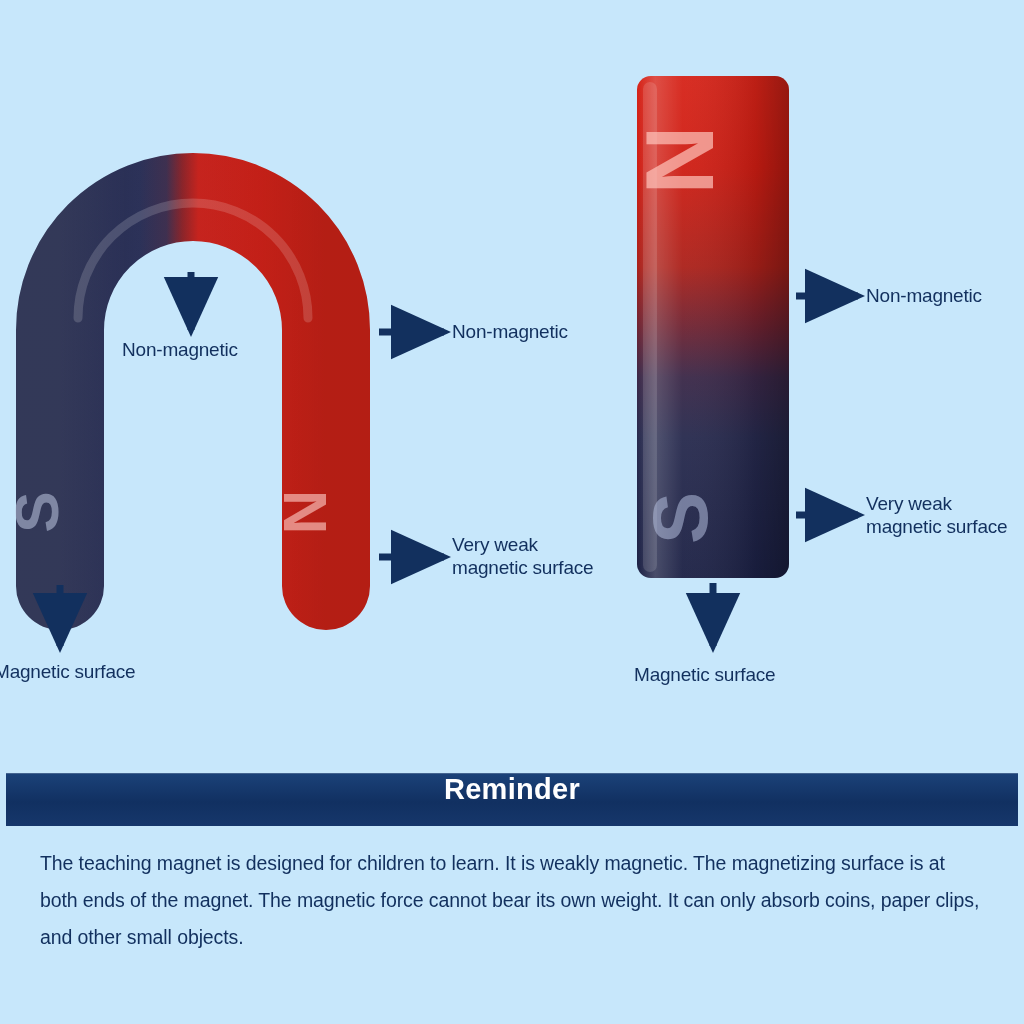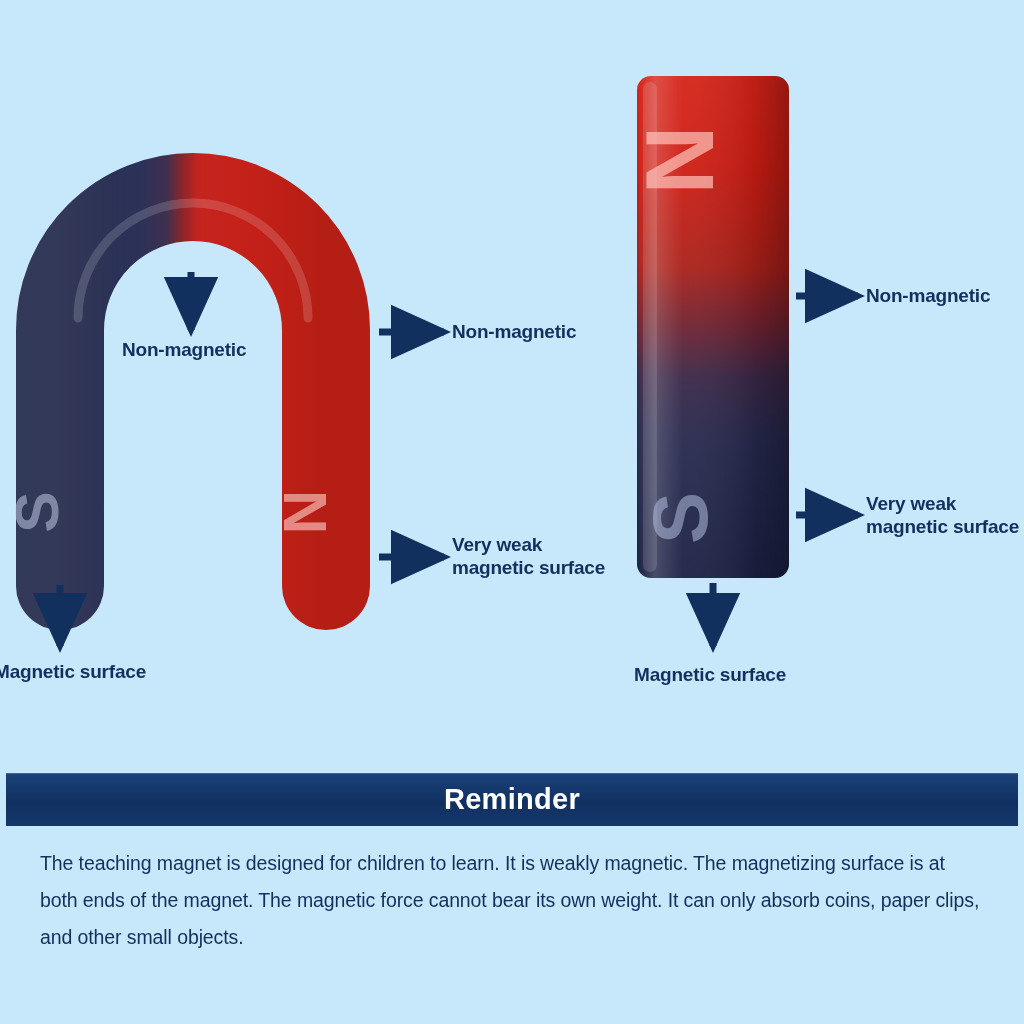--- a/index.html
+++ b/index.html
@@ -29,21 +29,21 @@
     left: 0; top: 0;
     width: 1024px;
     height: 770px;
     overflow: visible;
   }
 
   
   .ann {
     position: absolute;
     color: #12305e;
-    font-weight: bold;
+    font-weight: normal;
     font-size: 19px;
     line-height: 23px;
     letter-spacing: -0.2px;
     white-space: pre;
   }
 
   .ann-l-nonmag      { left: 122px; top: 338px; }
   .ann-l-nonmag-r    { left: 452px; top: 320px; }
   .ann-l-weak        { left: 452px; top: 533px; }
   .ann-l-magsurf     { left: -6px;  top: 660px; }
@@ -54,21 +54,20 @@
 
   
   #reminder-banner {
     position: absolute;
     left: 6px;
     top: 773px;
     width: 1012px;
     height: 53px;
     background: linear-gradient(180deg, #1b4279 0%, #113061 55%, #16376b 100%);
     display: flex;
-    align-items: center;
     justify-content: center;
     box-shadow: inset 0 1px 0 rgba(255,255,255,0.18);
   }
   #reminder-title {
     color: #ffffff;
     font-size: 29px;
     font-weight: bold;
     letter-spacing: 0.3px;
   }
 

